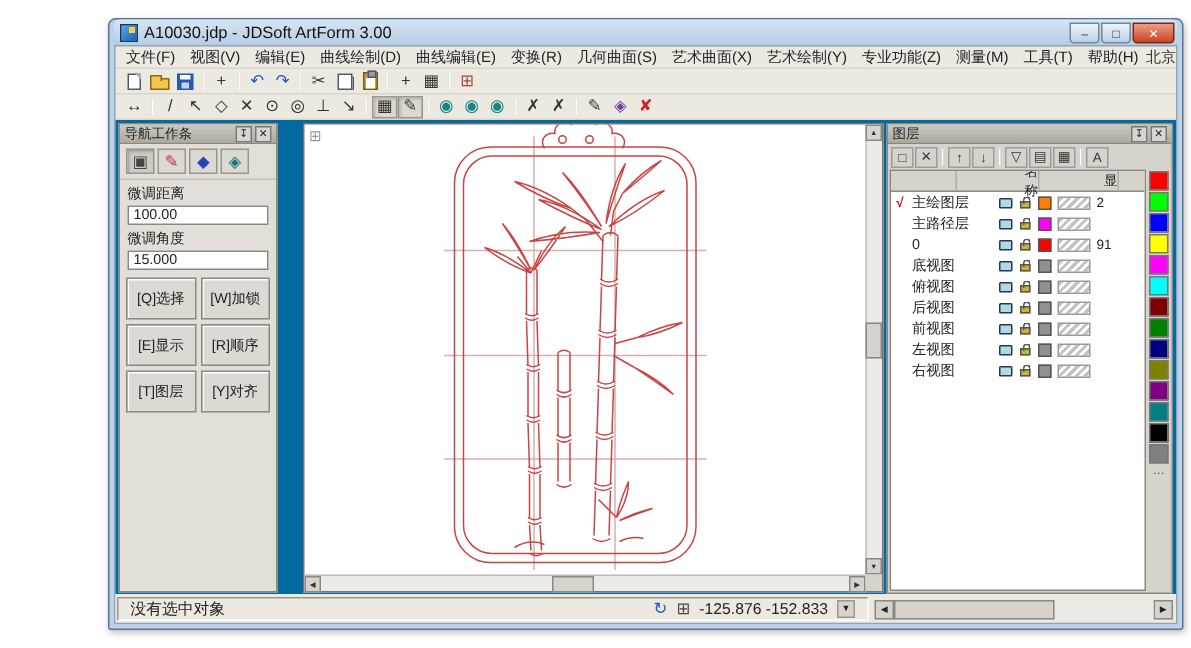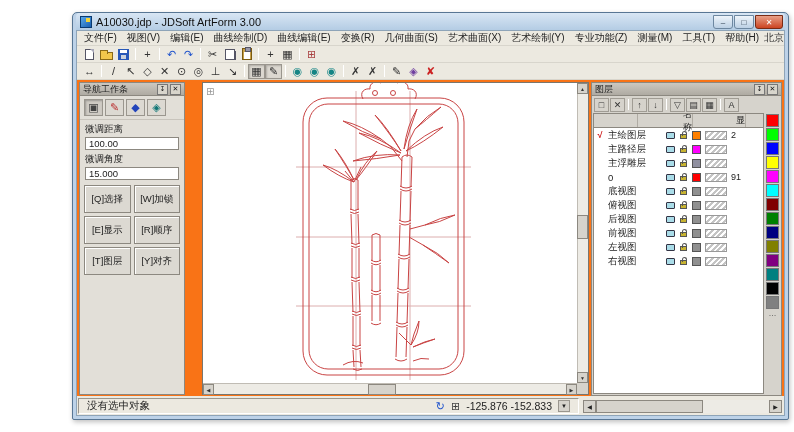--- a/index.html
+++ b/index.html
@@ -47,21 +47,21 @@
   .ic-disk { width:11px; height:11px; background:#2858b8; position:relative; }
   .ic-disk::before { content:""; position:absolute; top:1px; left:2px; width:7px; height:3px; background:#fff; }
   .ic-disk::after { content:""; position:absolute; bottom:1px; left:3px; width:5px; height:4px; background:#ccd2dc; }
   .ic-copy { width:8px; height:9px; border:1px solid #556; background:#fff; position:relative; margin:2px 0 0 4px; }
   .ic-copy::before { content:""; position:absolute; top:-3px; left:-4px; width:8px; height:9px; border:1px solid #556; background:#fff; }
   .ic-paste { width:10px; height:12px; background:#c8a048; border:1px solid #7a5a10; position:relative; }
   .ic-paste::before { content:""; position:absolute; top:-2px; left:2px; width:4px; height:3px; background:#99a; border:1px solid #556; }
   .ic-paste::after { content:""; position:absolute; top:3px; left:1px; width:6px; height:7px; background:#fff; }
 
   
-  .middle { flex:1; position:relative; background:#f97316; min-height:0; }
+  .middle { flex:1; position:relative; background:#0369a1; min-height:0; }
 
   
   .navpanel { position:absolute; left:2px; top:2px; bottom:1px; width:106px; background:#e2dfd8;
               border:1px solid #8c8880; display:flex; flex-direction:column; font-size:10px; }
   .panel-title { height:13px; background:linear-gradient(#ccc8c0,#aeaaa2); display:flex; align-items:center;
                  font-size:9px; padding:0 3px; border-bottom:1px solid #8c8880; color:#222; }
   .pt-btn { width:11px; height:11px; border:1px solid #777; background:#d8d5cc; font-size:7px;
             display:flex; align-items:center; justify-content:center; margin-left:2px; }
   .pt-spacer { margin-left:auto; }
   .nav-tools { display:flex; gap:2px; padding:3px 4px; border-bottom:1px solid #c8c4bc; }
@@ -361,37 +361,20 @@
               <span class="lc c-sw">
                   <span class="swatch" style="background-color: rgb(255, 0, 255);"></span>
                 </span>
               <span class="lc c-hatch">
                   <span class="hatch"></span>
                 </span>
               <span class="lc c-cnt lcnt"></span>
             </div>
             <div class="lrow">
               <span class="lc c-chk"></span>
-              <span class="lc c-name">主浮雕层</span>
-              <span class="lc c-ico">
-                  <span class="mini-disp"></span>
-                </span>
-              <span class="lc c-ico">
-                  <span class="mini-lock"></span>
-                </span>
-              <span class="lc c-sw">
-                  <span class="swatch" style="background-color: rgb(144, 144, 160);"></span>
-                </span>
-              <span class="lc c-hatch">
-                  <span class="hatch"></span>
-                </span>
-              <span class="lc c-cnt lcnt"></span>
-            </div>
-            <div class="lrow">
-              <span class="lc c-chk"></span>
               <span class="lc c-name">0</span>
               <span class="lc c-ico">
                   <span class="mini-disp"></span>
                 </span>
               <span class="lc c-ico">
                   <span class="mini-lock"></span>
                 </span>
               <span class="lc c-sw">
                   <span class="swatch" style="background-color: rgb(255, 0, 0);"></span>
                 </span>

